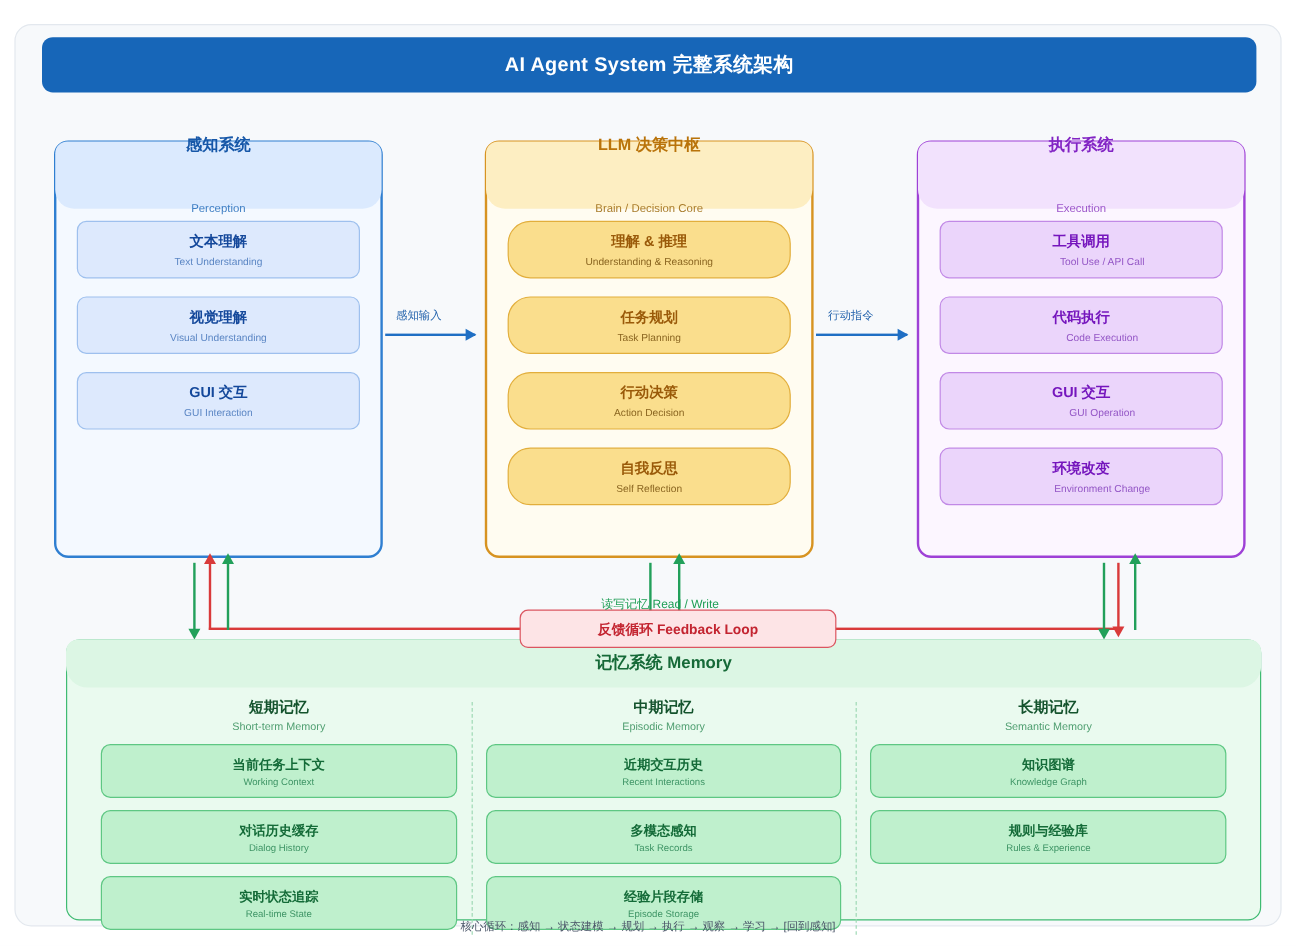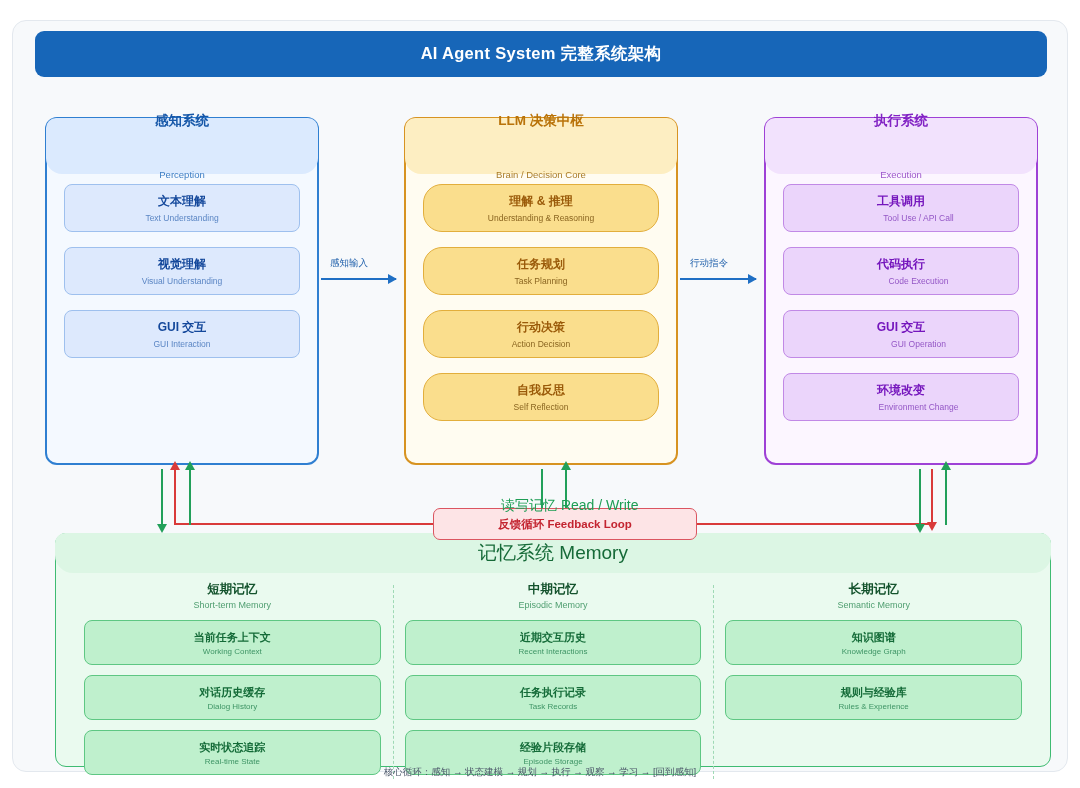--- a/index.html
+++ b/index.html
@@ -123,21 +123,21 @@
     width: 264px; height: 32px;
     background:#fde4e6;
     border:1.5px solid #db5560;
     border-radius: 7px;
     display:flex; align-items:center; justify-content:center;
     z-index: 6;
   }
   .feedback .t { font-size:11.5px; font-weight:bold; color:#c32430; }
   .rw-label {
     position:absolute; left:488px; top:476px;
-    font-size:14px; color:#1e9e55; white-space:nowrap; z-index:7;
+    font-size:10px; color:#1e9e55; white-space:nowrap; z-index:7;
   }
 
   
   .varrow { position:absolute; width:2px; }
   .varrow.green { background:#22a05a; }
   .varrow.red   { background:#d93a3a; }
   .varrow .head { position:absolute; left:-4px; width:0; height:0; }
   .varrow.up .head   { top:-8px;  border-bottom:9px solid; border-left:5px solid transparent; border-right:5px solid transparent; }
   .varrow.down .head { bottom:-8px; border-top:9px solid;  border-left:5px solid transparent; border-right:5px solid transparent; }
   .varrow.green.up .head   { border-bottom-color:#22a05a; }
@@ -154,21 +154,21 @@
     border:1.5px solid #3fbb72;
     border-radius:11px;
   }
   .mem-head {
     height:40px;
     background:#dcf6e4;
     border-radius:10px 10px 18px 18px;
     display:flex; align-items:center; justify-content:center;
     margin:-1px -1px 0 -1px;
   }
-  .mem-head .t { font-size:19px; font-weight:normal; color:#166a38; }
+  .mem-head .t { font-size:14px; font-weight:bold; color:#166a38; }
 
   .mem-cols { display:flex; padding: 8px 16px 0 16px; }
   .mem-col { flex:1; padding:0 12px; position:relative; }
   .mem-col + .mem-col::before {
     content:""; position:absolute; left:0; top:4px; bottom:-4px;
     border-left:1px dashed #9fd9b5;
   }
   .mem-col-title { text-align:center; }
   .mem-col-title .zh { font-size:12.5px; font-weight:bold; color:#14532d; }
   .mem-col-title .en { font-size:9px; color:#4f9e70; margin-top:2px; }
@@ -344,21 +344,21 @@
         <div class="mem-col">
           <div class="mem-col-title">
             <div class="zh">中期记忆</div>
             <div class="en">Episodic Memory</div>
           </div>
           <div class="mem-item">
             <span class="zh">近期交互历史</span>
             <span class="en">Recent Interactions</span>
           </div>
           <div class="mem-item">
-            <span class="zh">任务执行记录</span>
+            <span class="zh">多模态感知</span>
             <span class="en">Task Records</span>
           </div>
           <div class="mem-item">
             <span class="zh">经验片段存储</span>
             <span class="en">Episode Storage</span>
           </div>
         </div>
 
         <div class="mem-col">
           <div class="mem-col-title">

